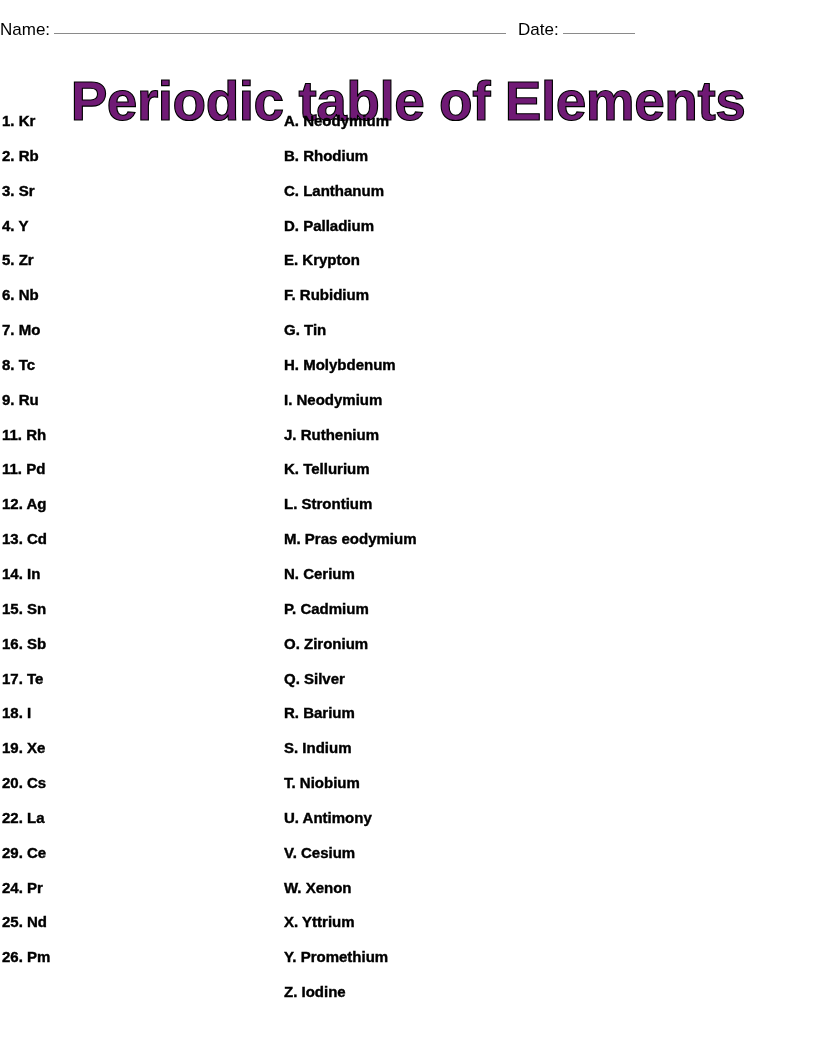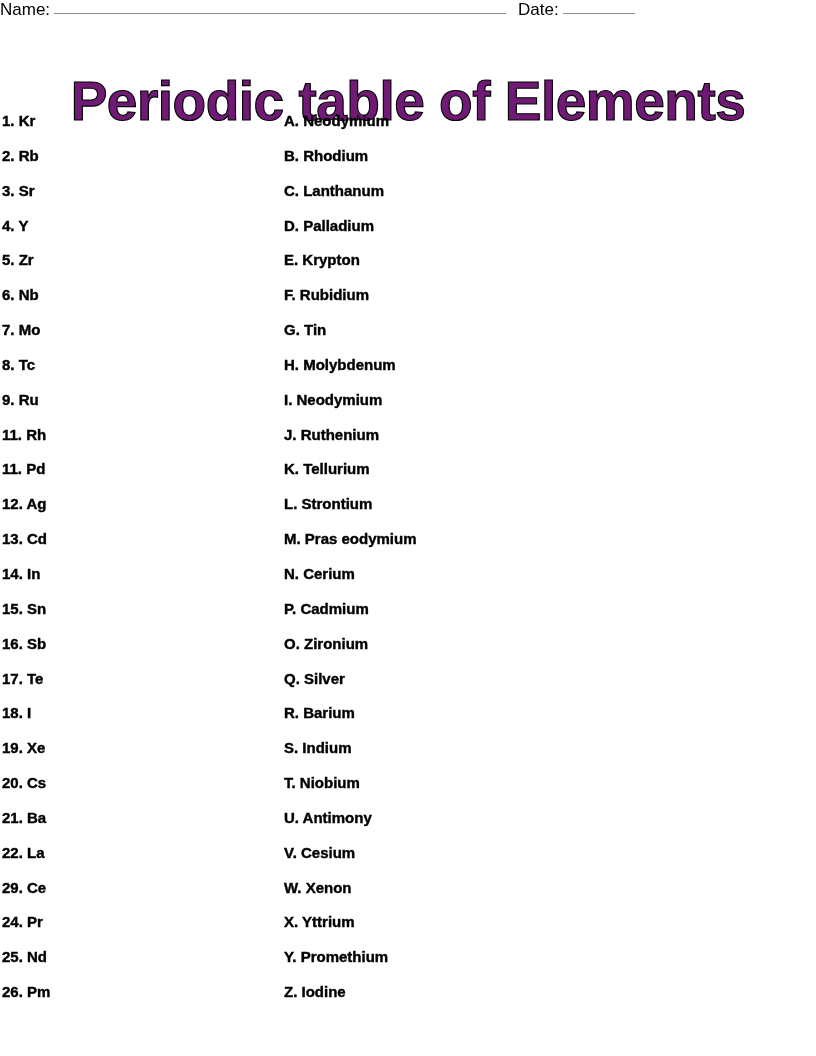--- a/index.html
+++ b/index.html
@@ -20,21 +20,21 @@
 
   
   .header-row {
     position: absolute;
     top: 0;
     left: 0;
     width: 816px;
     height: 30px;
     display: flex;
     align-items: baseline;
-    padding-top: 0;
+    padding-top: 20px;
     box-sizing: border-box;
     white-space: nowrap;
   }
   .field-label {
     font-family: "Liberation Sans", "DejaVu Sans", sans-serif;
     font-size: 17px;
     font-weight: 400;
     line-height: 20px;
     color: #000;
   }
@@ -120,21 +120,20 @@
       <div class="item">11. Pd</div>
       <div class="item">12. Ag</div>
       <div class="item">13. Cd</div>
       <div class="item">14. In</div>
       <div class="item">15. Sn</div>
       <div class="item">16. Sb</div>
       <div class="item">17. Te</div>
       <div class="item">18. I</div>
       <div class="item">19. Xe</div>
       <div class="item">20. Cs</div>
-      <div class="item">21. Ba</div>
       <div class="item">22. La</div>
       <div class="item">29. Ce</div>
       <div class="item">24. Pr</div>
       <div class="item">25. Nd</div>
       <div class="item">26. Pm</div>
     </div>
   <div class="col col-right">
       <div class="item">A. Neodymium</div>
       <div class="item">B. Rhodium</div>
       <div class="item">C. Lanthanum</div>

